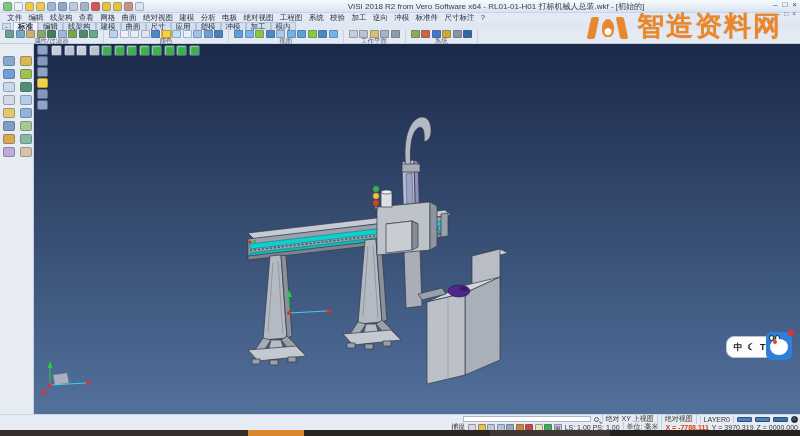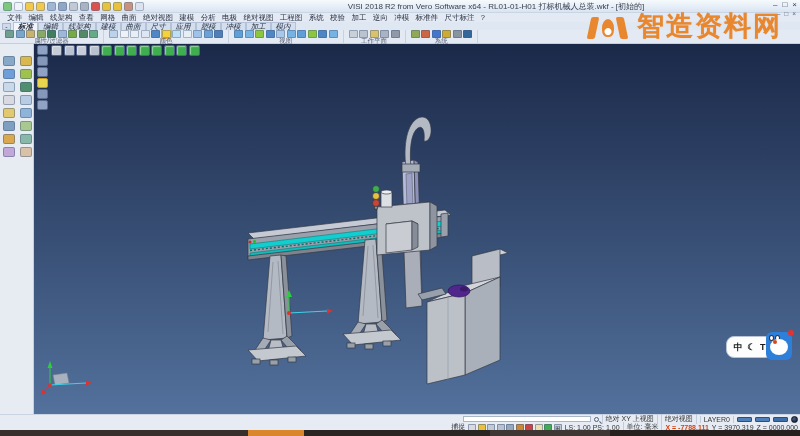--- a/index.html
+++ b/index.html
@@ -22,21 +22,21 @@
   .menubar { position:absolute; top:13px; left:0; right:0; height:9px; display:flex;
     align-items:center; padding-left:4px; background:#e4eaf4; z-index:25; }
   .menu-item { font-size:7.5px; color:#2a3140; padding:0 3.2px; white-space:nowrap; cursor:default; }
 
   
   .tabbar { position:absolute; top:22px; left:0; right:0; height:8px; display:flex;
     align-items:flex-end; padding-left:2px; background:#dfe7f3; z-index:25; }
   .tab-collapse { width:9px; height:7px; font-size:7px; line-height:6px; text-align:center;
     background:#cfdaeb; border:1px solid #a9b8cf; color:#33404f; margin-right:2px; }
   .tab { font-size:7.5px; color:#2a3140; padding:0 4px; height:8px; line-height:8px;
-    border:1px solid #b4c1d6; border-bottom:none; background:#d3deee; white-space:nowrap;font-style:italic; }
+    border:1px solid #b4c1d6; border-bottom:none; background:#d3deee; white-space:nowrap; }
   .tab.active { background:#f2f6fb; font-weight:bold; }
 
   
   .toolbar { position:absolute; top:30px; left:0; right:0; height:14px; display:flex;
     background:#e4eaf4; border-bottom:1px solid #c4cedd; z-index:24; }
   .tgroup { display:flex; flex-direction:column; align-items:center; padding:0 5px;
     border-right:1px solid #c8d1df; }
   .gicons { display:flex; gap:1.5px; height:9px; align-items:center; }
   .ticon { width:9px; height:8px; border-radius:1px; border:1px solid rgba(70,90,120,.4); }
   .ticon.active { outline:1.5px solid #e8a23c; }

